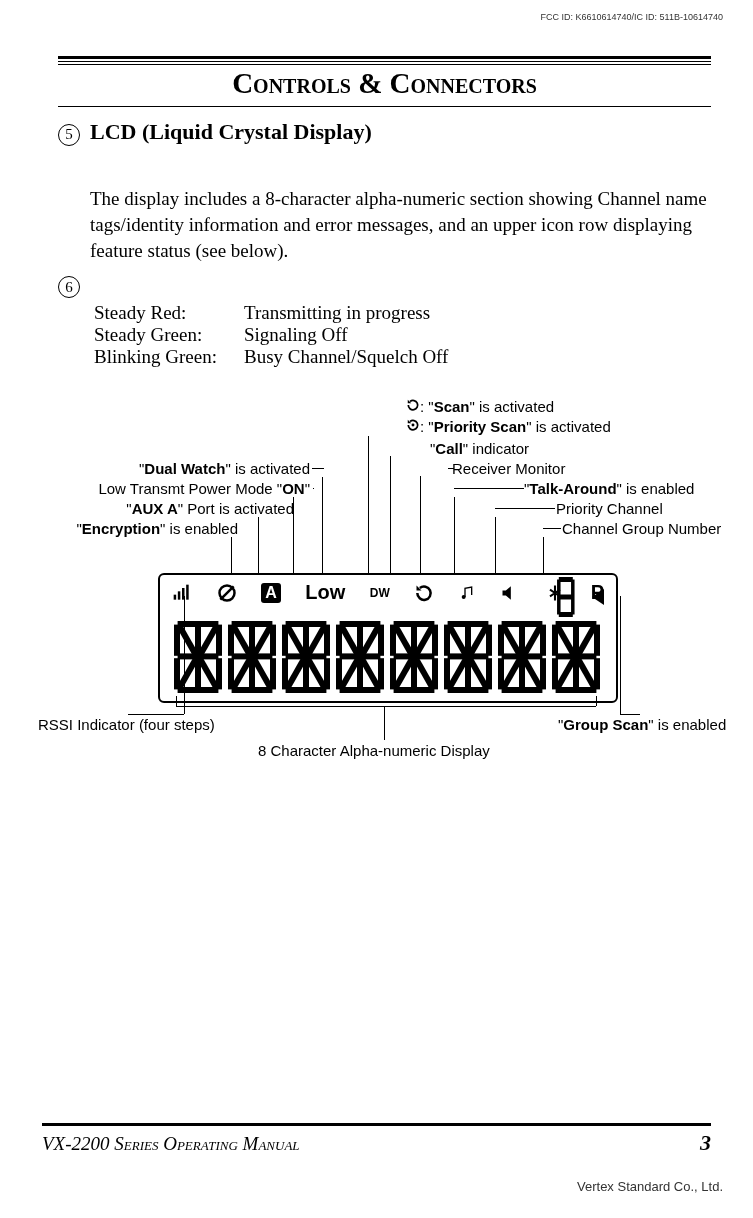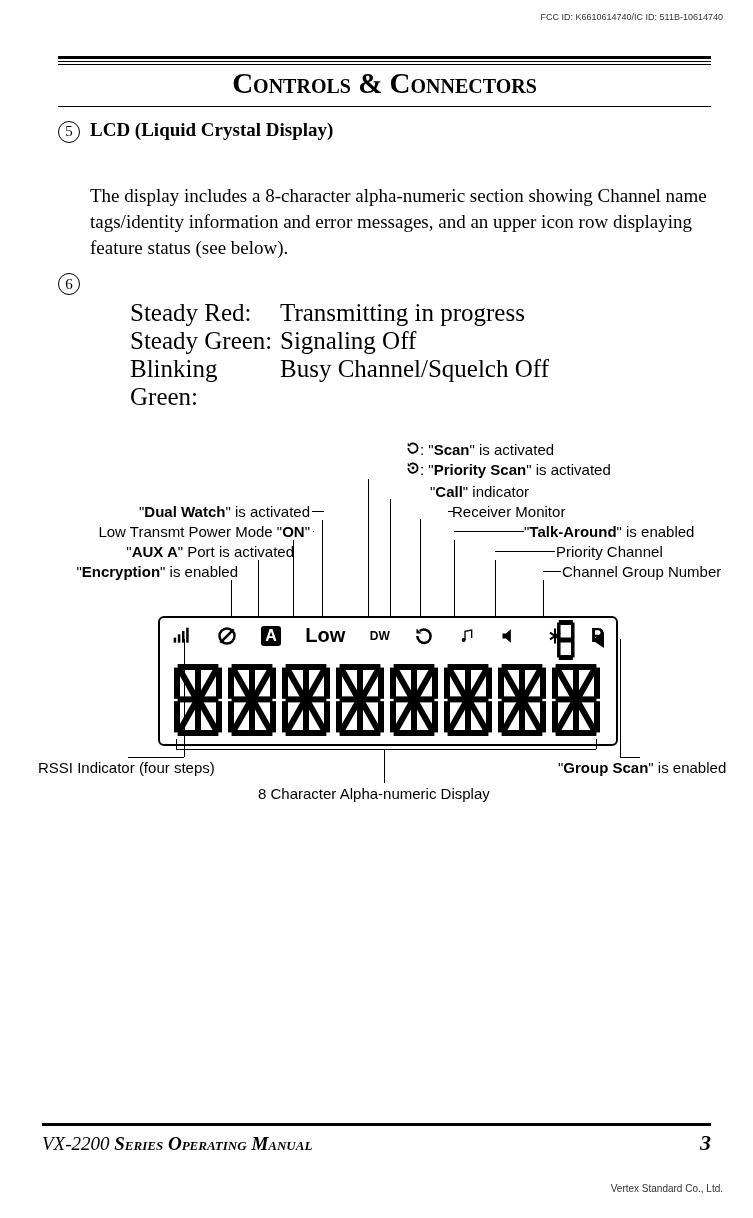--- a/index.html
+++ b/index.html
@@ -53,32 +53,32 @@
     border: 1.5px solid #000;
     border-radius: 50%;
     width: 22px;
     height: 22px;
     font-family: "Times New Roman", serif;
     font-size: 15px;
     margin-right: 10px;
     flex-shrink: 0;
   }
   .sec-title {
-    font-size: 19px;
+    font-size: 22px;
     font-weight: bold;
   }
   .body-text {
     font-size: 19px;
     line-height: 1.38;
     margin-left: 32px;
     margin-top: 40px;
   }
   .status-table {
-    margin-left: 72px;
-    font-size: 25px;
+    margin-left: 36px;
+    font-size: 19px;
   }
   .status-row {
     display: flex;
   }
   .status-label {
     width: 150px;
   }
   .diagram {
     position: relative;
     margin: 30px 0 0 0;
@@ -164,33 +164,33 @@
     padding-top: 4px;
     display: flex;
     justify-content: space-between;
     align-items: baseline;
   }
   .footer-left {
     font-style: italic;
     font-size: 19px;
     font-family: "Times New Roman", serif;
   }
-  .footer-left .sc { font-variant: small-caps; font-style: italic; font-weight: bold; }
+  .footer-left .sc { font-variant: small-caps; font-style: italic; }
   .pagenum {
     font-style: italic;
     font-size: 22px;
     font-weight: bold;
     font-family: "Times New Roman", serif;
   }
   .copyright {
     position: absolute;
     bottom: 24px;
     right: 30px;
     font-family: Arial, sans-serif;
-    font-size: 10px;
+    font-size: 13px;
     color: #333;
   }
   .line { position: absolute; background: #000; }
 </style>
 </head>
 <body>
 
 <div class="fcc">FCC ID: K6610614740/IC ID: 511B-10614740</div>
 
 <div class="page">

